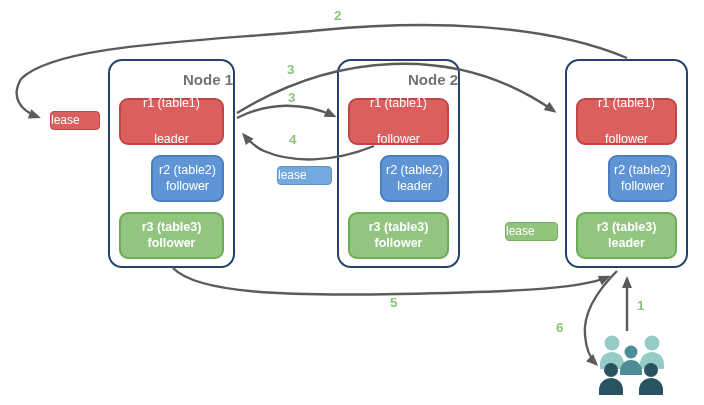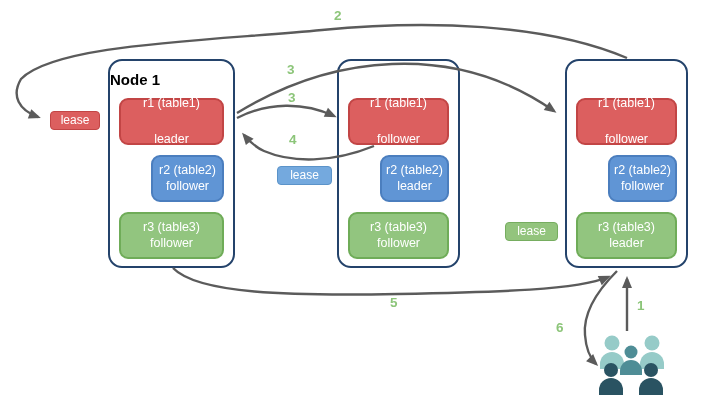--- a/index.html
+++ b/index.html
@@ -5,35 +5,35 @@
   html,body{margin:0;padding:0;background:#ffffff;}
   .canvas{
     position:relative;width:704px;height:405px;background:#ffffff;overflow:hidden;
     font-family:"Liberation Sans", sans-serif;
   }
   .node{
     position:absolute;top:59px;height:209px;background:#ffffff;
     border:2px solid #24436b;border-radius:14px;box-sizing:border-box;z-index:1;
   }
   .node-title{
-    position:absolute;top:10px;left:0;right:0;text-align:left;
-    font-size:15px;font-weight:bold;color:#000000;
+    position:absolute;top:10px;left:0;right:0;text-align:right;
+    font-size:15px;font-weight:bold;color:#737373;
   }
   .replica{
     position:absolute;left:9px;right:9px;height:47px;border-radius:9px;
     box-sizing:border-box;display:flex;flex-direction:column;align-items:center;
     justify-content:center;color:#ffffff;font-size:12.5px;line-height:1.25;
   }
   .replica.red{background:#dc5f5f;border:2px solid #c24545;}
   .replica.blue{background:#6095d5;border:2px solid #4b7ebe;}
   .replica.green{background:#92c57f;border:2px solid #6fac58;}
-  .r1{top:37px;gap:20px;} .r2{top:94px;margin-left:32px;} .r3{top:151px;}
+  .r1{top:37px;gap:20px;} .r2{top:94px;margin-left:32px;} .r3{top:151px;font-weight:bold;}
   .lease{
     position:absolute;height:19px;border-radius:4px;box-sizing:border-box;
-    color:#ffffff;font-size:12px;text-align:center;line-height:17px;z-index:1;
+    color:#ffffff;font-size:12px;line-height:17px;z-index:1;
   }
   .lease.red{left:50px;top:111px;width:50px;background:#dc5f5f;border:1.5px solid #c24545;}
   .lease.blue{left:277px;top:166px;width:55px;background:#74a9de;border:1.5px solid #5b93c9;}
   .lease.green{left:505px;top:222px;width:53px;background:#93c47d;border:1.5px solid #76ad60;}
   .step{
     position:absolute;z-index:3;font-size:13.5px;font-weight:bold;color:#8cc579;
   }
   svg.overlay{position:absolute;left:0;top:0;z-index:2;pointer-events:none;}
   .arrow{fill:none;stroke:#5b5b5b;stroke-width:2.4;}
 </style>
@@ -52,20 +52,21 @@
       <span>r2 (table2)</span>
       <span>follower</span>
     </div>
     <div class="replica green r3">
       <span>r3 (table3)</span>
       <span>follower</span>
     </div>
   </div>
 
   <div class="node" style="left:337px;width:123px;">
+    <div class="node-title">Node 2</div>
     <div class="replica red r1">
       <span>r1 (table1)</span>
       <span>follower</span>
     </div>
     <div class="replica blue r2">
       <span>r2 (table2)</span>
       <span>leader</span>
     </div>
     <div class="replica green r3">
       <span>r3 (table3)</span>

